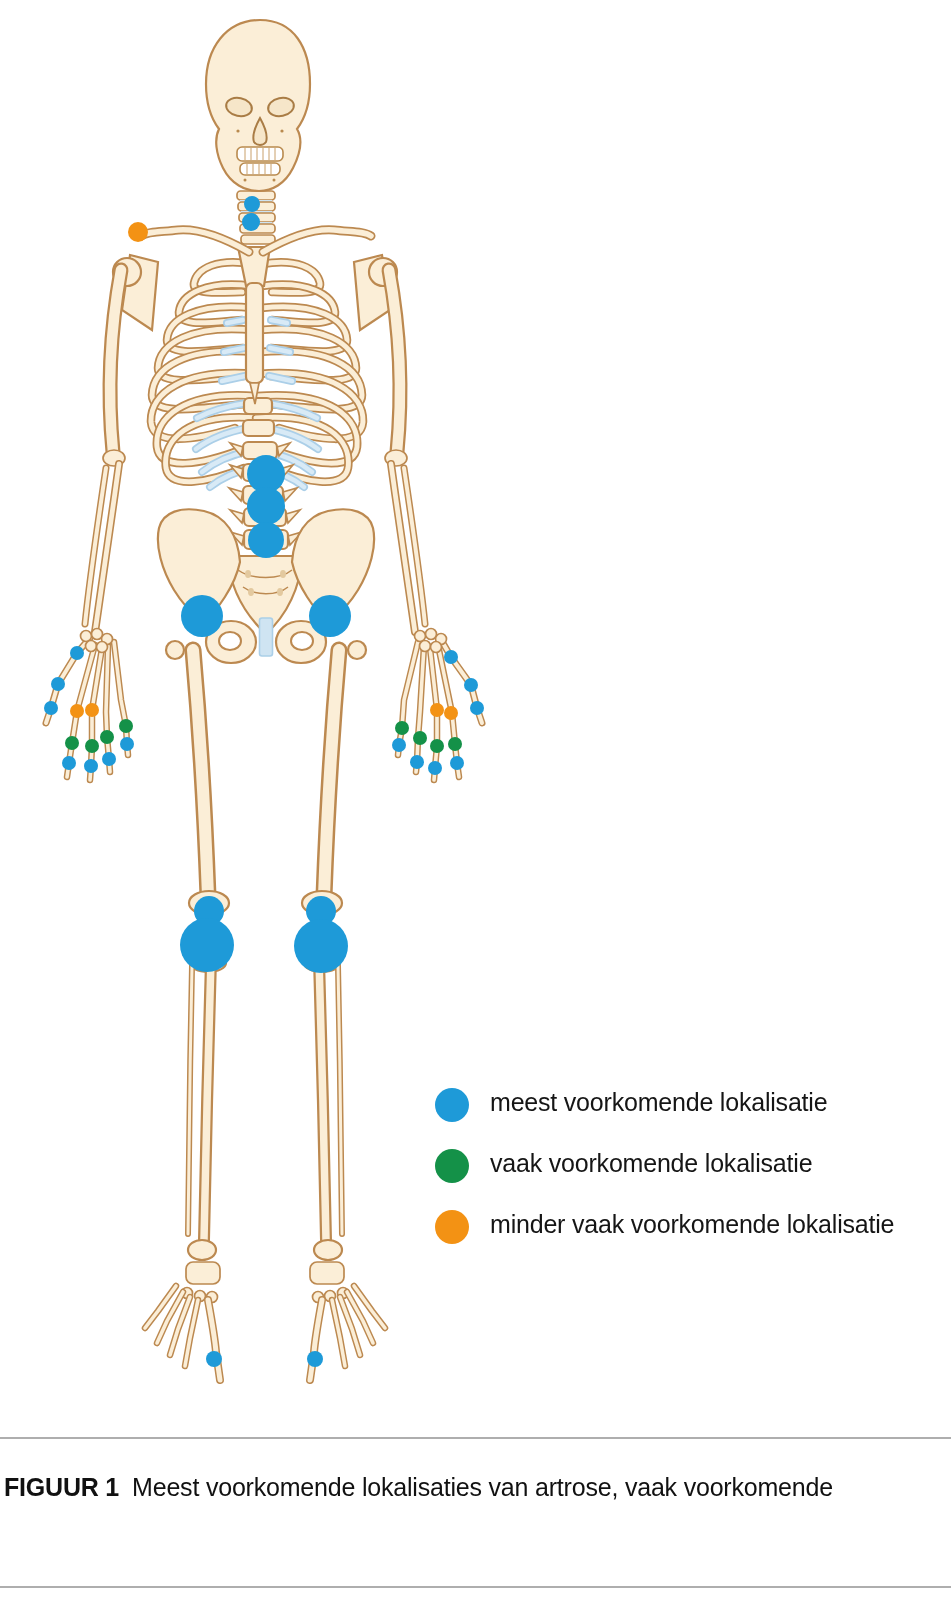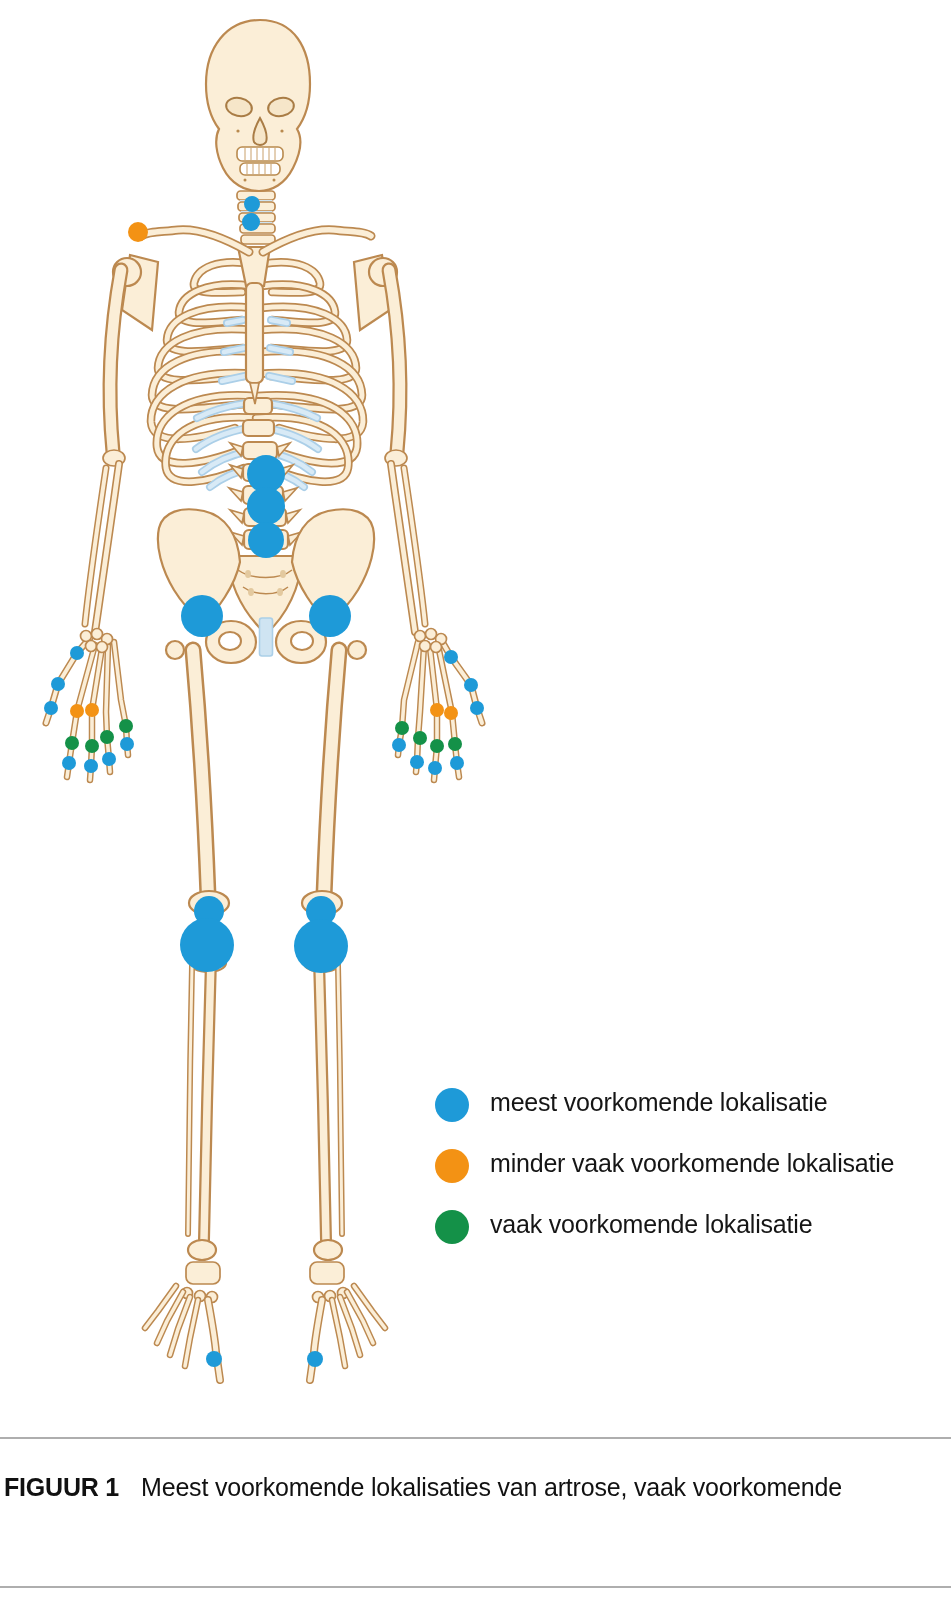--- a/index.html
+++ b/index.html
@@ -25,21 +25,21 @@
   .legend{position:absolute;left:435px;top:1088px}
   .legend-row{display:flex;align-items:flex-start;height:34px;margin-bottom:27px}
   .swatch{width:34px;height:34px;border-radius:50%;margin-right:21px;flex:none}
   .legend-label{font-size:25px;color:#151515;letter-spacing:-0.2px;white-space:nowrap}
 
   .rule{position:absolute;left:0;width:951px;height:2px;background:#aeaeae}
   .rule-top{top:1437px}
   .rule-bottom{top:1586px}
 
   .caption{position:absolute;left:4px;top:1462px;width:930px;font-size:25px;line-height:50px;color:#111;letter-spacing:-0.2px}
-  .caption strong{font-weight:bold;margin-right:22px}
+  .caption strong{font-weight:bold;margin-right:13px}
 </style>
 </head>
 <body>
 
 <div class="stage">
 
   <svg class="skeleton" width="951" height="1600" viewBox="0 0 951 1600" xmlns="http://www.w3.org/2000/svg">
     <defs>
 
       <path id="clL" d="M 249 252 C 228 240 202 228 178 230 C 162 232 148 231 141 236"></path>
@@ -388,26 +388,26 @@
         <circle cx="315" cy="1359" r="8" fill="#1e9ad8"></circle>
       </g>
   </svg>
 
   <div class="legend">
     <div class="legend-row">
       <span class="swatch" style="background: rgb(30, 154, 216);"></span>
       <span class="legend-label">meest voorkomende lokalisatie</span>
     </div>
     <div class="legend-row">
+      <span class="swatch" style="background: rgb(20, 145, 72);"></span>
+      <span class="legend-label">vaak voorkomende lokalisatie</span>
+    </div>
+    <div class="legend-row">
       <span class="swatch" style="background: rgb(243, 146, 20);"></span>
       <span class="legend-label">minder vaak voorkomende lokalisatie</span>
-    </div>
-    <div class="legend-row">
-      <span class="swatch" style="background: rgb(20, 145, 72);"></span>
-      <span class="legend-label">vaak voorkomende lokalisatie</span>
     </div>
   </div>
 
   <div class="rule rule-top"></div>
   <div class="caption">
     <div><strong>FIGUUR 1</strong><span>Meest voorkomende lokalisaties van artrose, vaak voorkomende</span></div>
   </div>
   <div class="rule rule-bottom"></div>
 
 </div>

